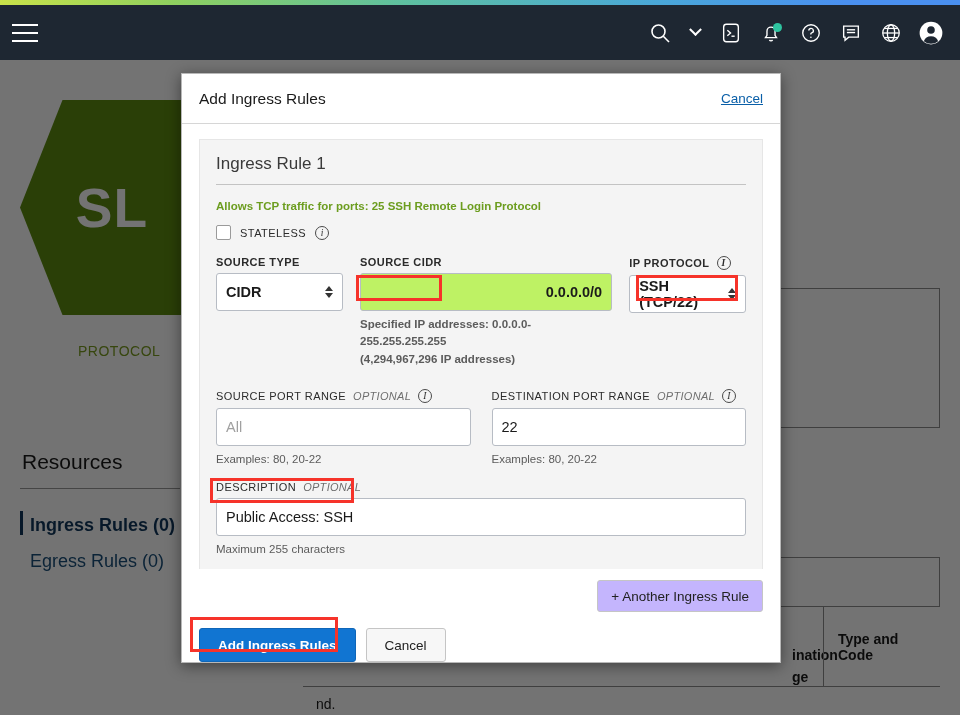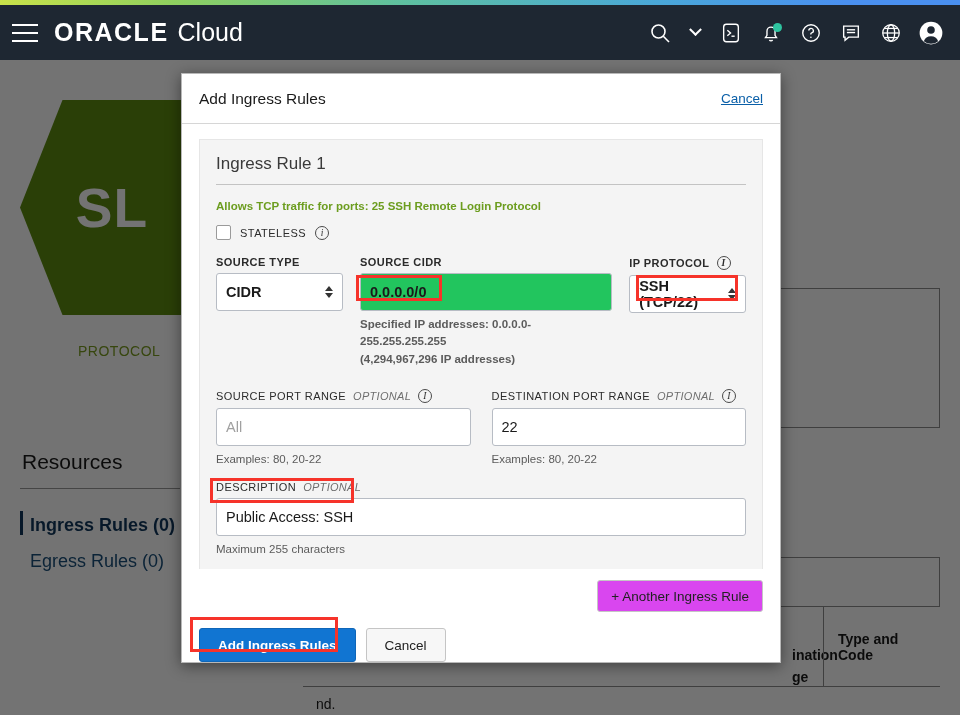--- a/index.html
+++ b/index.html
@@ -251,21 +251,21 @@
   .sel-arrows i.dn { border-top: 5.5px solid #333; }
 
   .txt-box {
     width: 100%; height: 38px;
     border: 1px solid #b7bcc4; border-radius: 3px;
     background: #fff;
     display: flex; align-items: center;
     padding: 0 9px;
     font-size: 14.5px; color: #1a1a1a;
   }
-  .txt-box.filled-blue { background: #22c55e; }
+  .txt-box.filled-blue { background: #bef264; justify-content: flex-end; }
   .txt-box .ph { color: #a0a0a0; }
   .hint {
     font-size: 11.5px; color: #5b5b5b;
     margin-top: 5px; line-height: 1.5;
   }
   .row-ports {
     display: flex; gap: 21px; margin-top: 21px;
   }
   .col-port { width: 265px; }
   .desc-block { margin-top: 13px; }
@@ -288,21 +288,21 @@
     padding-top: 11px;
   }
   .btn {
     height: 32px; padding: 0 13px;
     border-radius: 3px;
     font-size: 13.5px;
     display: inline-flex; align-items: center; justify-content: center;
     cursor: pointer;
   }
   .btn-ghost {
-    background: #d946ef; border: 1px solid #c5c5c5; color: #222;
+    background: #c4b5fd; border: 1px solid #c5c5c5; color: #222;
   }
   .btn-primary {
     background: #1175d2; border: 1px solid #0f66b8; color: #fff;
     font-weight: bold; height: 34px; padding: 0 18px;
   }
   .btn-cancel {
     background: #f7f7f7; border: 1px solid #c5c5c5; color: #222;
     height: 34px; padding: 0 18px;
   }
   .action-row {
@@ -313,24 +313,20 @@
 </head>
 <body>
 
 <div class="gradient-strip"></div>
 
 <div class="header">
   <div class="hamburger">
     <span></span>
       <span></span>
       <span></span>
-  </div>
-  <div class="brand">
-    <span class="brand-oracle">ORACLE</span>
-    <span class="brand-cloud">Cloud</span>
   </div>
 
   <div class="header-right">
     <div class="icon-btn">
       <svg width="24" height="24" viewBox="0 0 24 24" fill="none" stroke="#fff" stroke-width="1.6">
         <circle cx="10.5" cy="10.5" r="6.5"></circle>
           <line x1="15.3" y1="15.3" x2="21" y2="21"></line>
       </svg>
     </div>
     <div class="region-sel">

